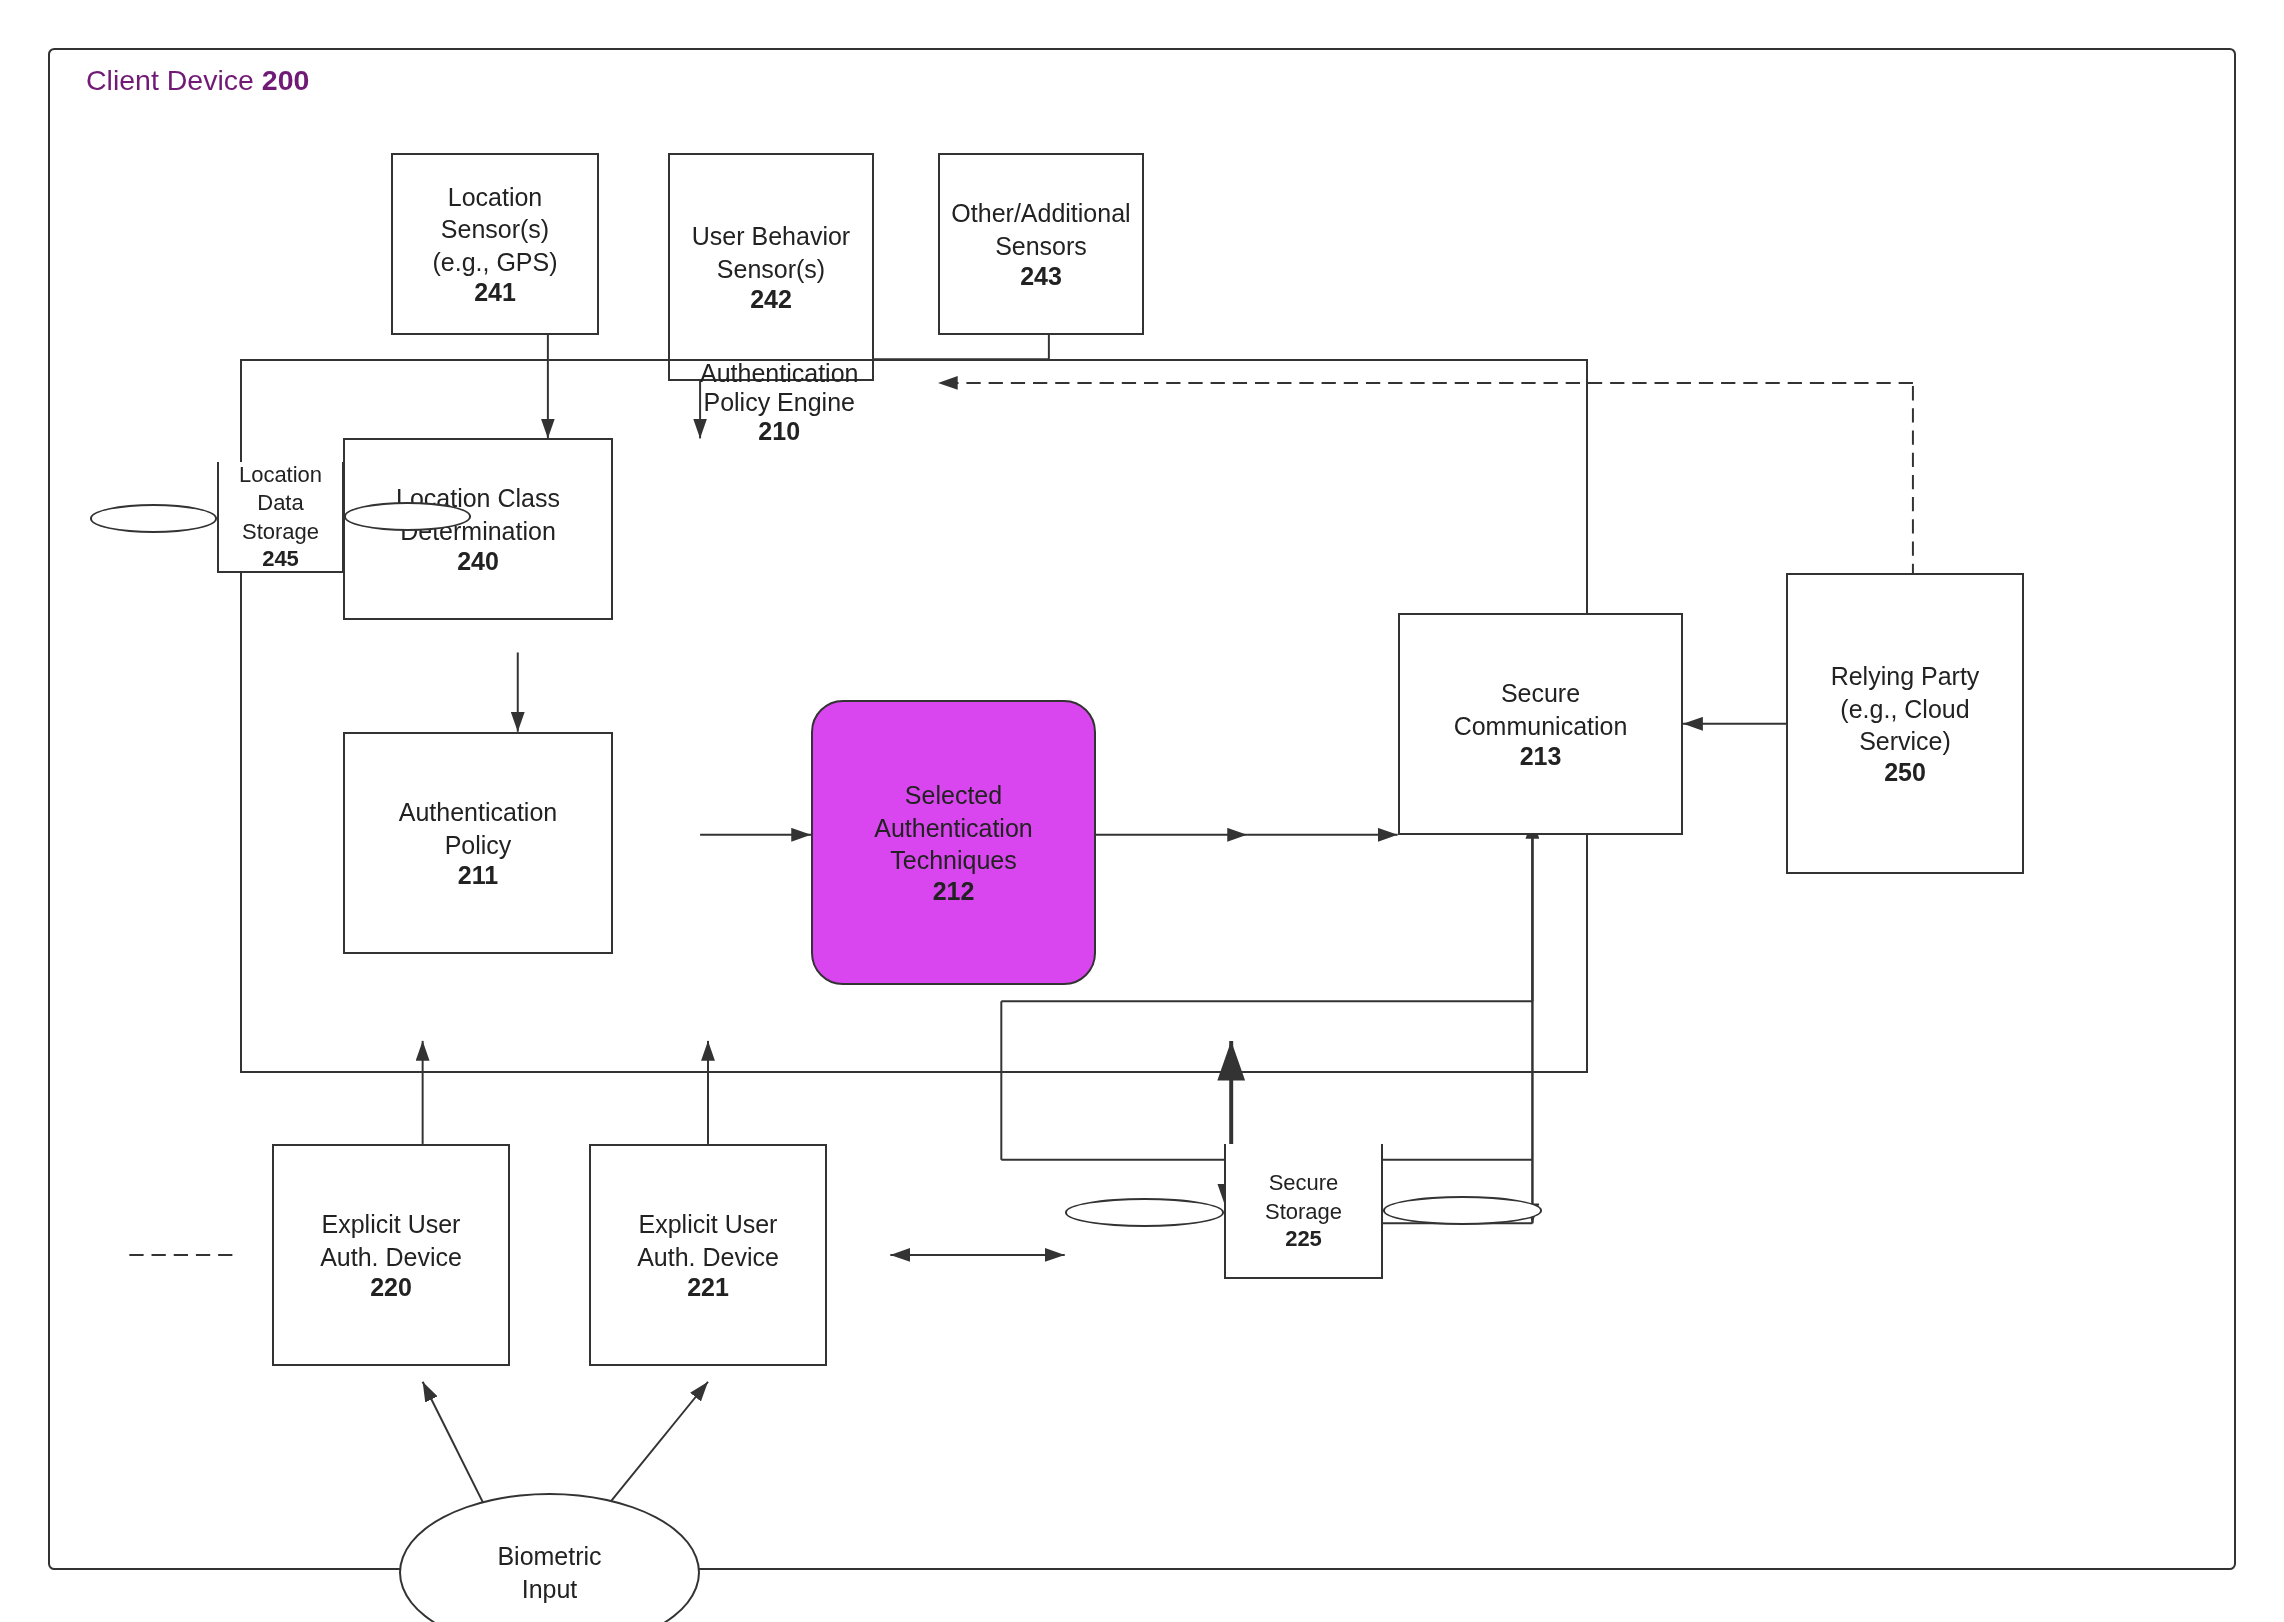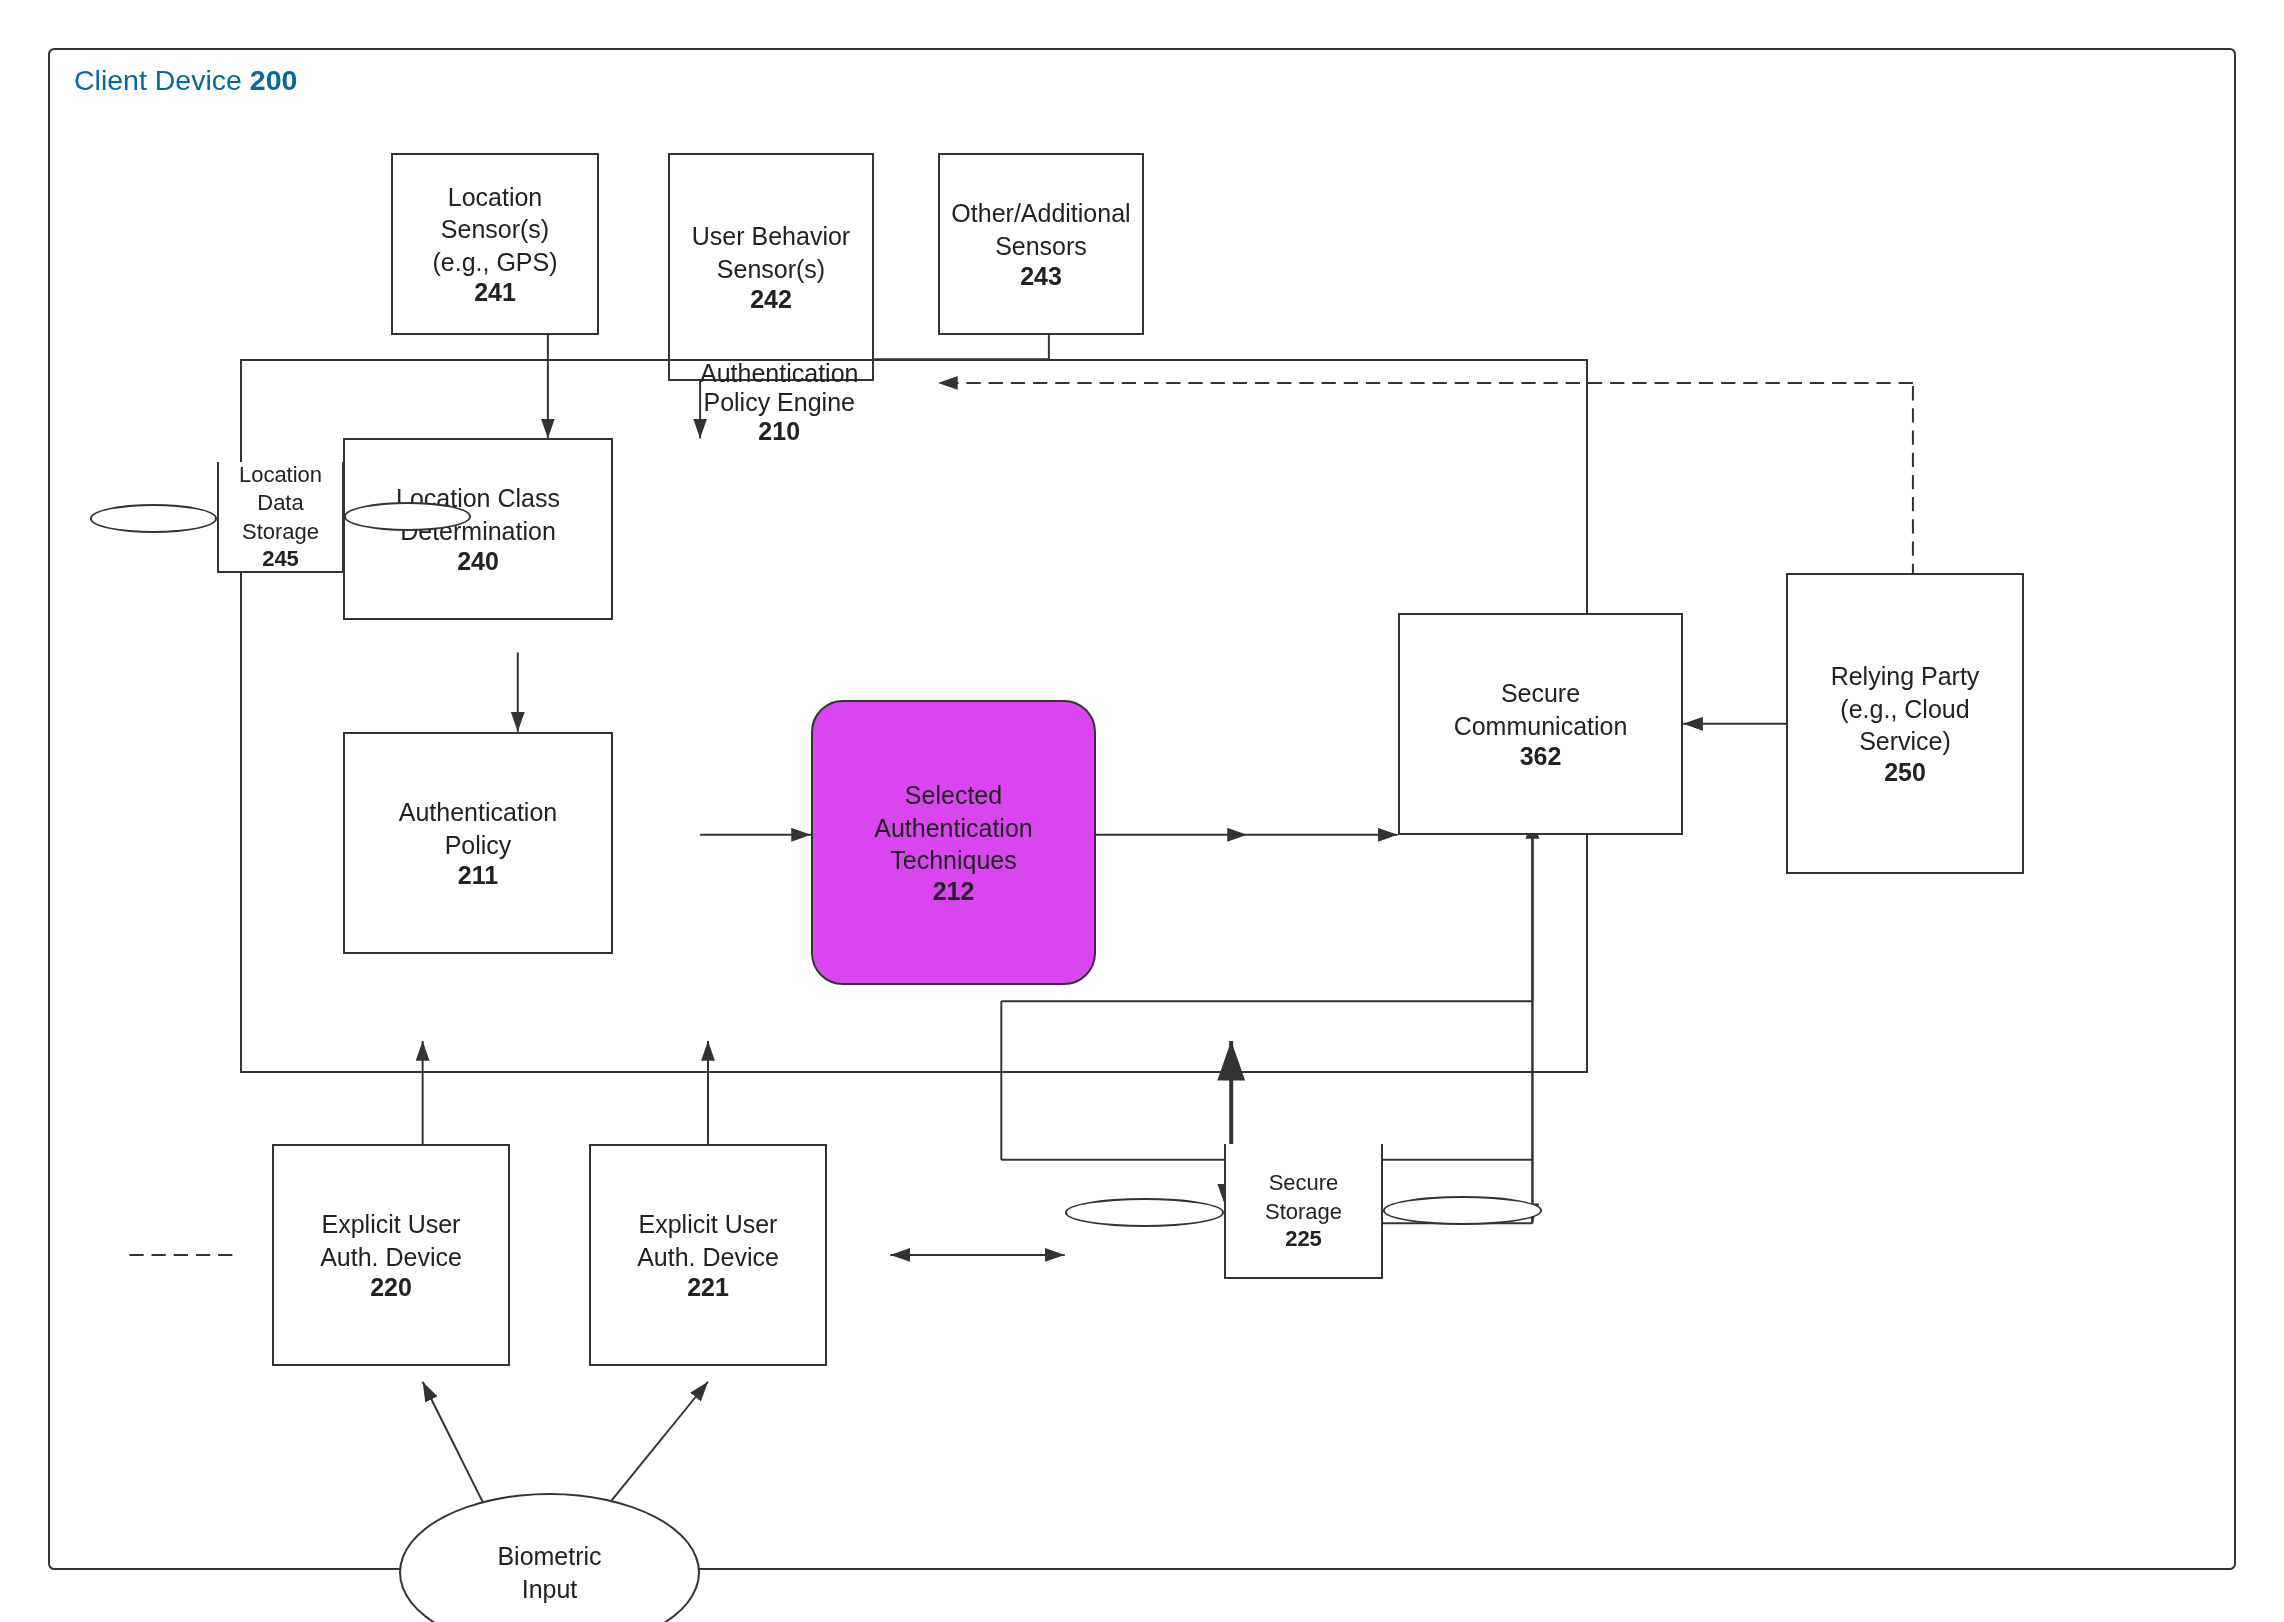--- a/index.html
+++ b/index.html
@@ -17,23 +17,23 @@
       left: 48px;
       width: 2188px;
       height: 1522px;
       border: 2.4px solid #333;
       border-radius: 6.3px;
       background: #fff;
     }
     .client-device-label {
       position: absolute;
       top: 14.3px;
-      left: 24px;
+      left: 36px;
       font-size: 28.5px;
-      color: #0369a1;
+      color: #701a75;
     }
     .client-device-label span {
       font-weight: bold;
     }
     
     .box {
       position: absolute;
       border: 2px solid #333;
       background: #fff;
       display: flex;
@@ -228,21 +228,21 @@
     <span class="box-num">211</span>
   </div>
 
   <div class="box-rounded" style="top:650px; left:761px; width:285px; height:285px;">
     <span class="box-text">Selected<br>Authentication<br>Techniques</span>
     <span class="box-num">212</span>
   </div>
 
   <div class="box" style="top:563px; left:1348px; width:285px; height:222px;">
     <span class="box-text">Secure<br>Communication</span>
-    <span class="box-num">362</span>
+    <span class="box-num">213</span>
   </div>
 
   <div class="box" style="top:523px; left:1736px; width:238px; height:301px;">
     <span class="box-text">Relying Party<br>(e.g., Cloud<br>Service)</span>
     <span class="box-num">250</span>
   </div>
 
   <div class="cylinder" style="top:412px; left:40px;">
     <div class="cylinder-top"></div>
     <div class="cylinder-body">

